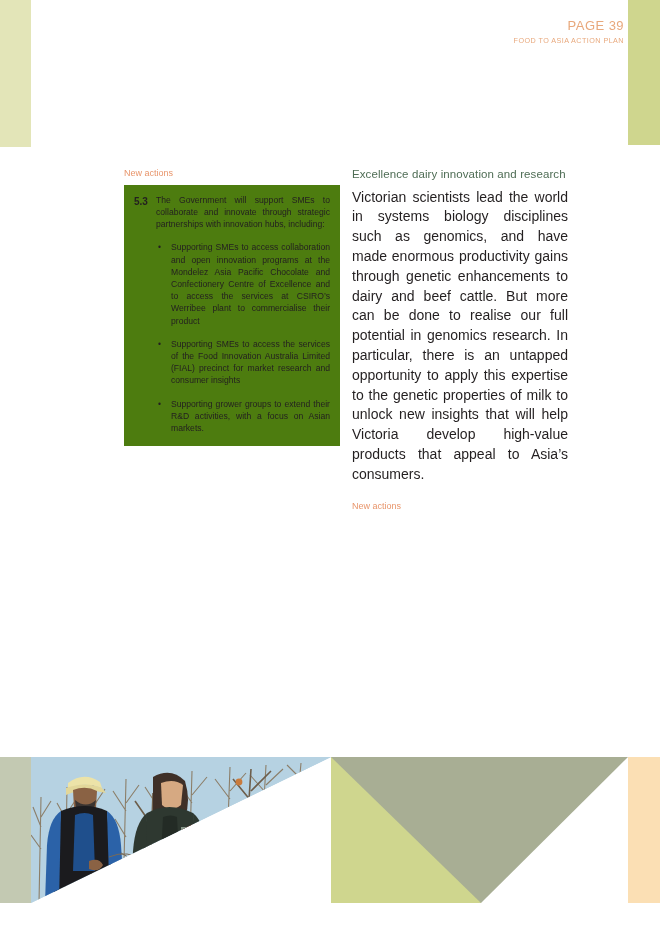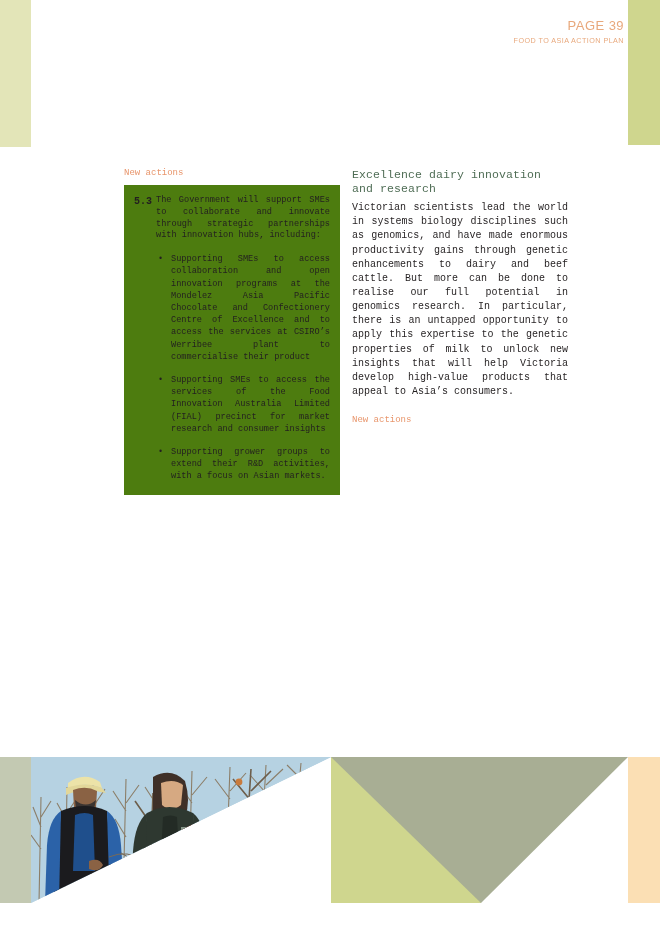--- a/index.html
+++ b/index.html
@@ -56,21 +56,20 @@
     margin-left: 44px;
   }
 
   
   .content {
     position: absolute;
     left: 0;
     top: 0;
     width: 568px;
     height: 760px;
-    font-family: Liberation Mono, monospace;
   }
   .col-left {
     position: absolute;
     left: 124px;
     top: 168px;
     width: 216px;
   }
   .col-right {
     position: absolute;
     left: 352px;
@@ -142,21 +141,21 @@
   
   .section-heading {
     font-size: 11.5px;
     font-weight: 400;
     color: #4f6d55;
     margin: 0 0 6px 0;
     line-height: 1.18;
     letter-spacing: 0.1px;
   }
   .body-para {
-    font-size: 10px;
+    font-size: 14px;
     line-height: 1.415;
     color: #231f20;
     text-align: justify;
     margin: 0 0 16px 0;
   }
   .right-new-actions {
     margin-top: 2px;
   }
 
   

